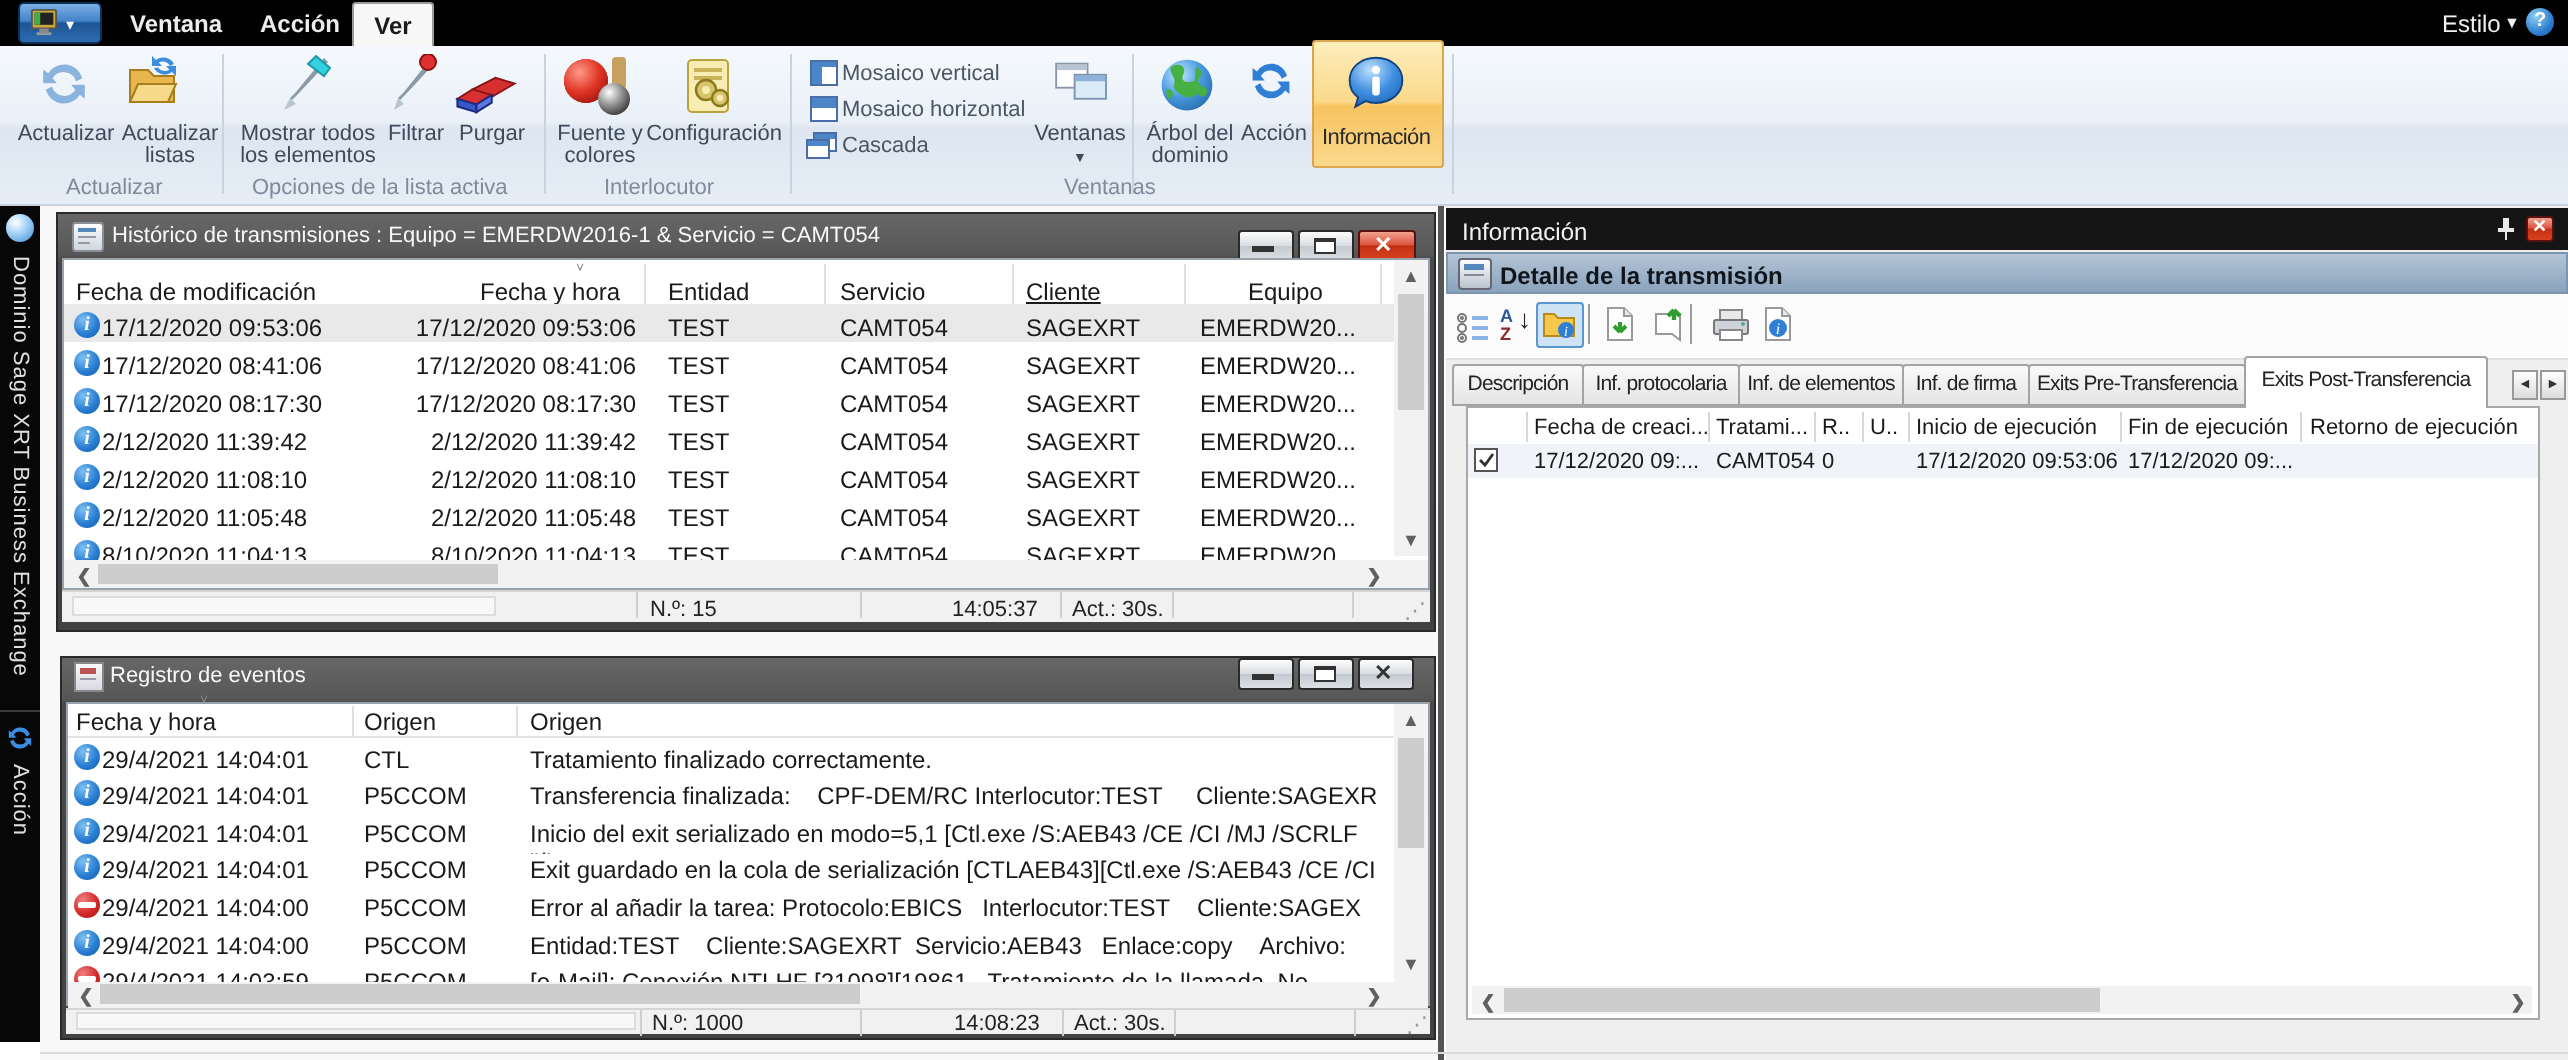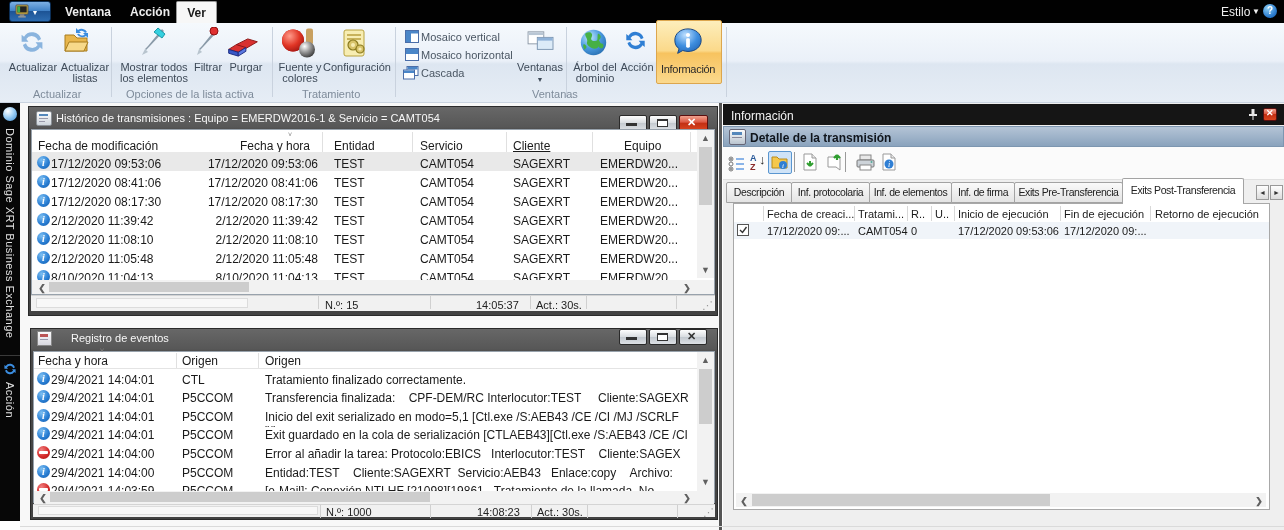--- a/index.html
+++ b/index.html
@@ -77,21 +77,21 @@
 <div class="abs" style="left:1263px;top:4px;width:14px;height:14px;border-radius:7px;background:radial-gradient(circle at 35% 30%,#8fd0f5,#2f7fd0 60%,#1159a8);color:#fff;font-size:10px;font-weight:bold;text-align:center;line-height:14px;">?</div>
 
 <div class="abs" id="ribbon"></div>
 <div class="abs rsep" style="left:111px;"></div>
 <div class="abs rsep" style="left:272px;"></div>
 <div class="abs rsep" style="left:395px;"></div>
 <div class="abs rsep" style="left:566px;"></div>
 <div class="abs rsep" style="left:726px;"></div>
 <div class="tx rlbl" style="left:33px;">Actualizar</div>
 <div class="tx rlbl" style="left:126px;">Opciones de la lista activa</div>
-<div class="tx rlbl" style="left:302px;">Tratamiento</div>
+<div class="tx rlbl" style="left:302px;">Interlocutor</div>
 <div class="tx rlbl" style="left:532px;">Ventanas</div>
 <div class="tx blbl" style="left:7px;top:62px;width:52px;">Actualizar</div>
 <div class="tx blbl" style="left:58px;top:62px;width:54px;">Actualizar<br>listas</div>
 <div class="tx blbl" style="left:119px;top:62px;width:70px;">Mostrar todos<br>los elementos</div>
 <div class="tx blbl" style="left:191px;top:62px;width:34px;">Filtrar</div>
 <div class="tx blbl" style="left:227px;top:62px;width:38px;">Purgar</div>
 <div class="tx blbl" style="left:277px;top:62px;width:46px;">Fuente y<br>colores</div>
 <div class="tx blbl" style="left:321px;top:62px;width:72px;">Configuración</div>
 <div class="tx slbl" style="left:421px;top:31px;">Mosaico vertical</div>
 <div class="tx slbl" style="left:421px;top:49px;">Mosaico horizontal</div>
@@ -334,21 +334,21 @@
 <div class="scell" style="left:536px;top:299px;">Act.: 30s.</div>
 <div class="ssep" style="left:586px;top:296px;height:13px;"></div>
 <div class="ssep" style="left:676px;top:296px;height:13px;"></div>
 <div class="scell" style="left:702px;top:299px;color:#999;">⋰</div>
 
 <div class="abs winchrome" style="left:30px;top:328px;width:688px;height:192px;background:linear-gradient(#676767,#575757 20px,#4a4a4a 23px,#424242);"></div>
 <div class="abs" style="left:37px;top:331px;width:13px;height:13px;background:linear-gradient(#fafafa,#d8d8e0);border:1px solid #888;">
     <div class="abs" style="left:2px;top:2px;width:8px;height:3px;background:#b55;"></div>
     <div class="abs" style="left:2px;top:7px;width:8px;height:1px;background:#99a;"></div>
   </div>
-<div class="tx wtitle" style="left:71px;top:332px;">Registro de eventos</div>
+<div class="tx wtitle" style="left:55px;top:332px;">Registro de eventos</div>
 <div class="abs wbtn" style="left:619px;top:329px;"></div>
 <div class="abs" style="left:626px;top:337px;width:11px;height:3px;background:#333;"></div>
 <div class="abs wbtn" style="left:649px;top:329px;"></div>
 <div class="abs" style="left:657px;top:333px;width:11px;height:8px;border:1px solid #333;border-top-width:2px;box-sizing:border-box;background:#fff;"></div>
 <div class="abs wbtn" style="left:679px;top:329px;"></div>
 <div class="tx" style="left:687px;top:330px;color:#333;font-size:11px;font-weight:bold;">✕</div>
 <div class="abs winbody" style="left:33px;top:351px;width:682px;height:152px;"></div>
 <div id="w2content">
  <div class="hcell" style="left:38px;top:354px;">Fecha y hora</div>
  <div class="tx" style="left:100px;top:347px;color:#888;font-size:7px;">˅</div>

